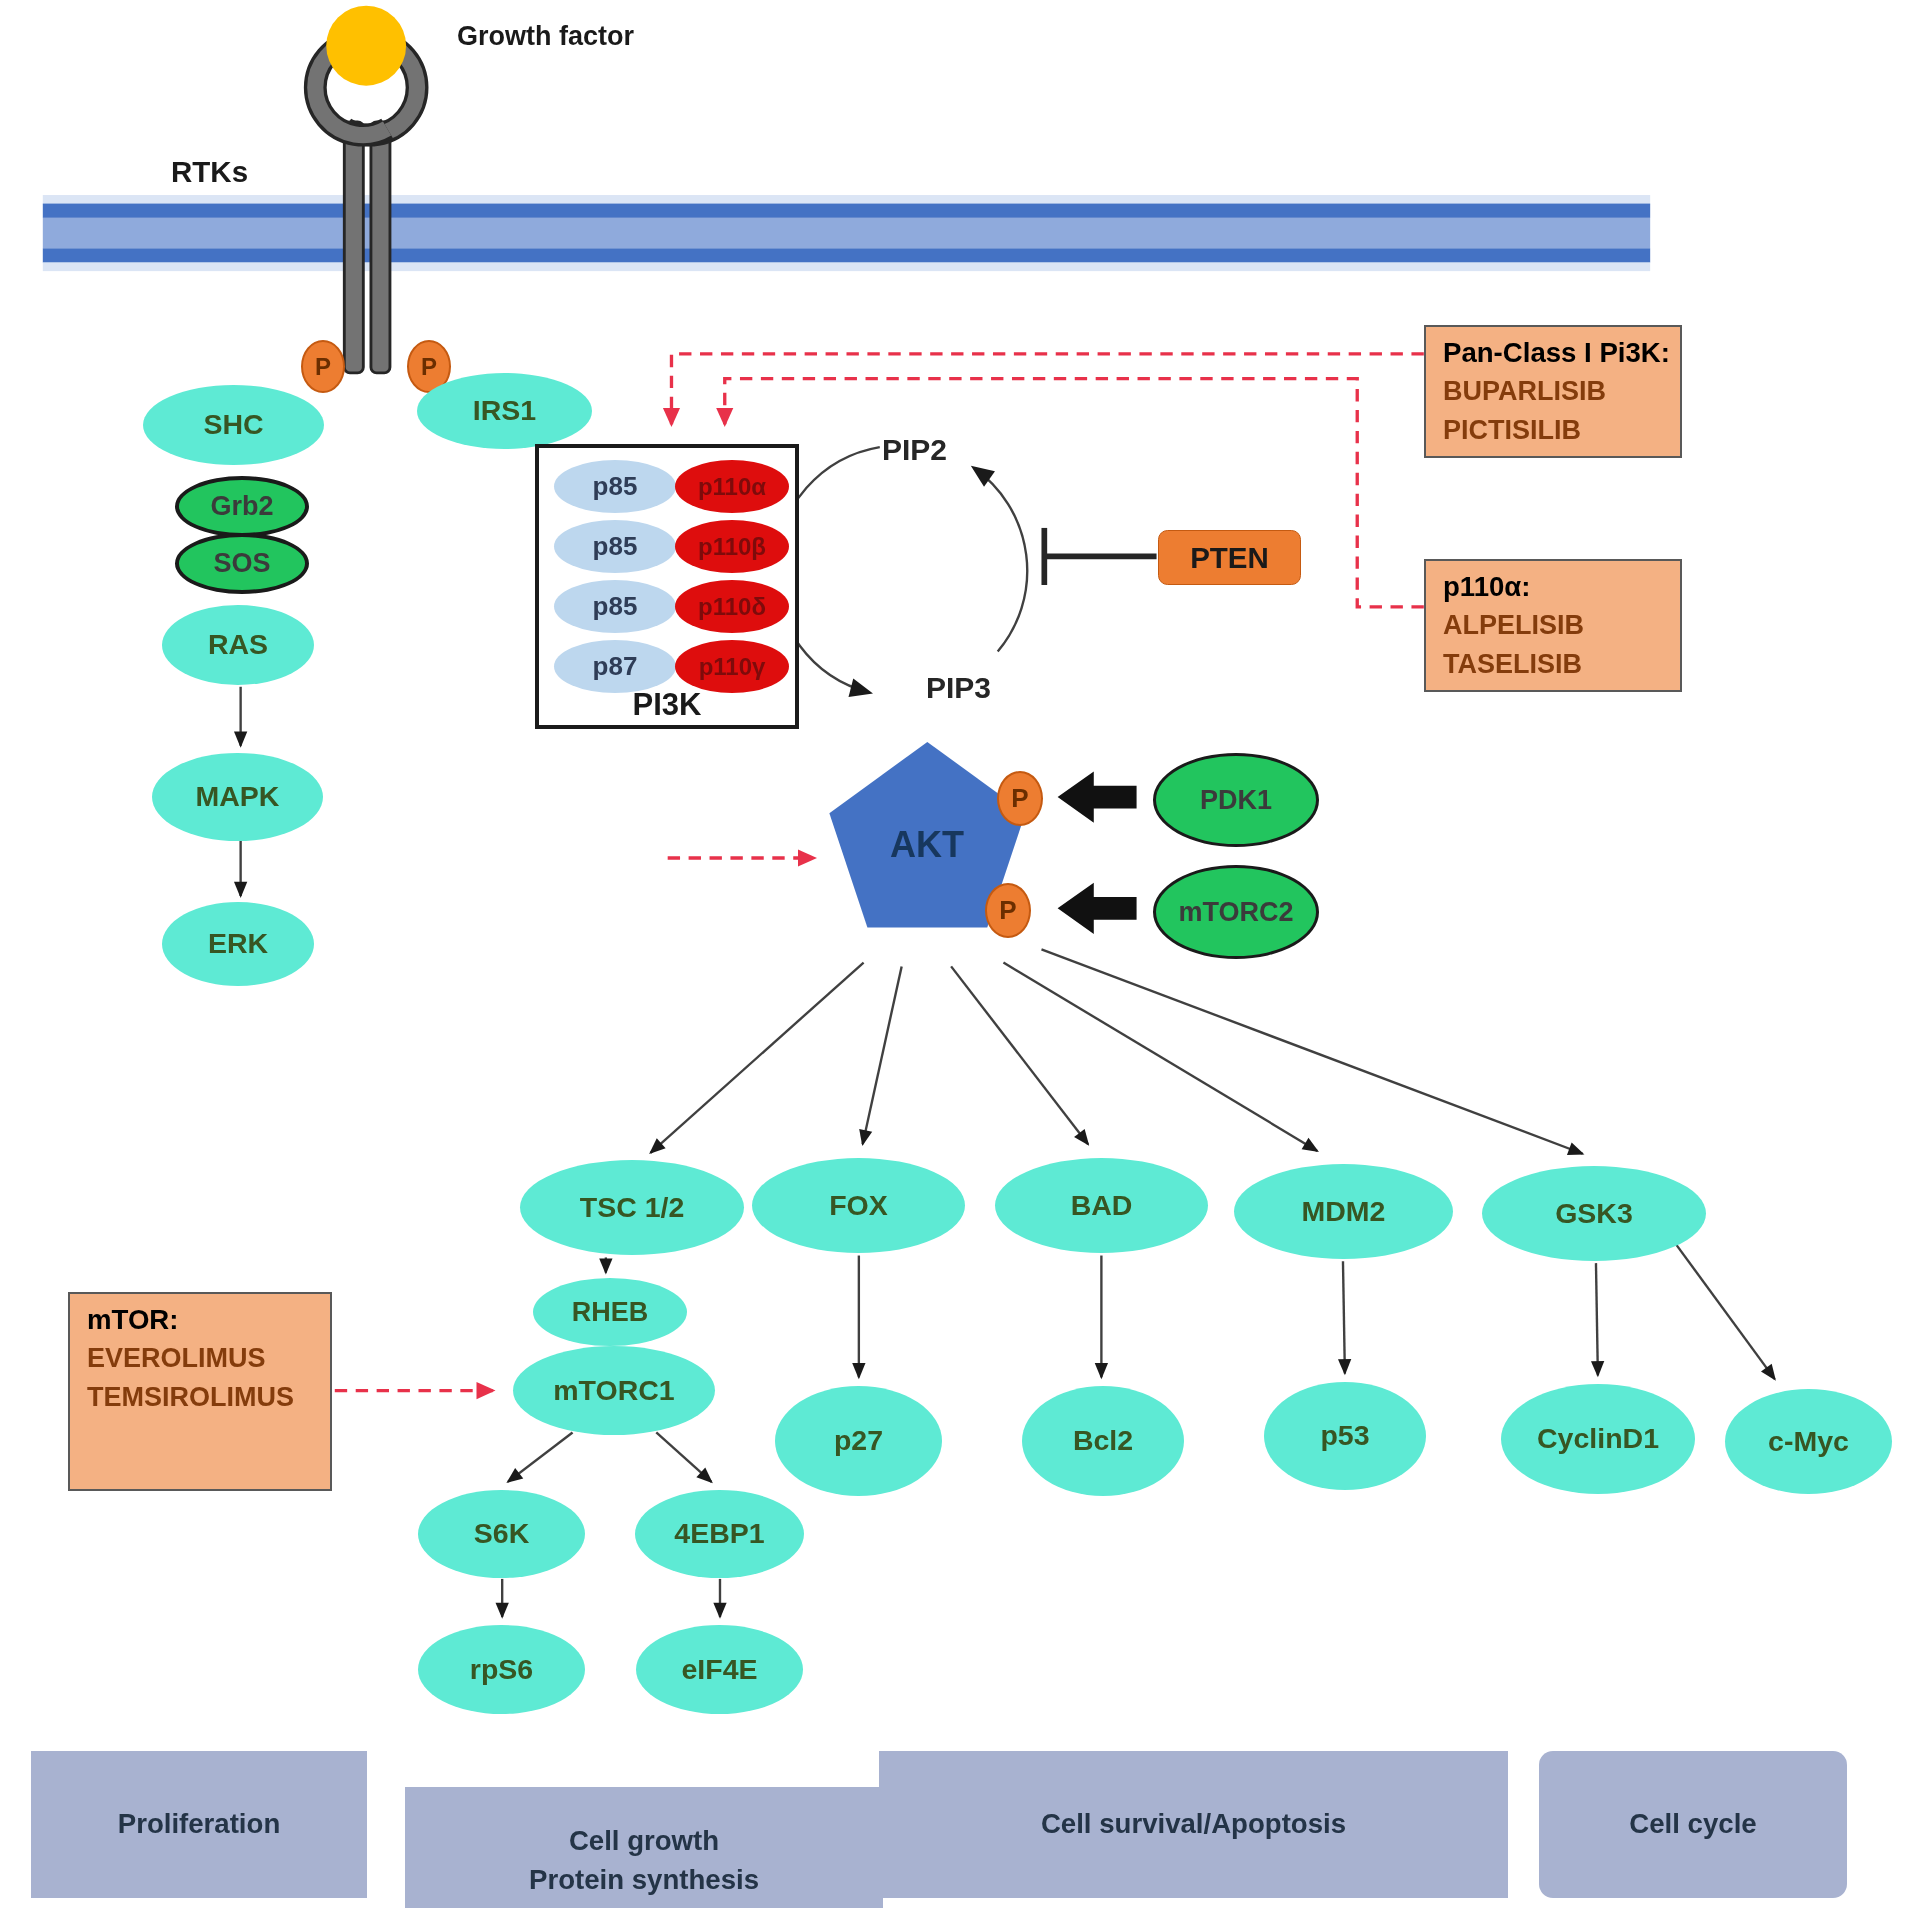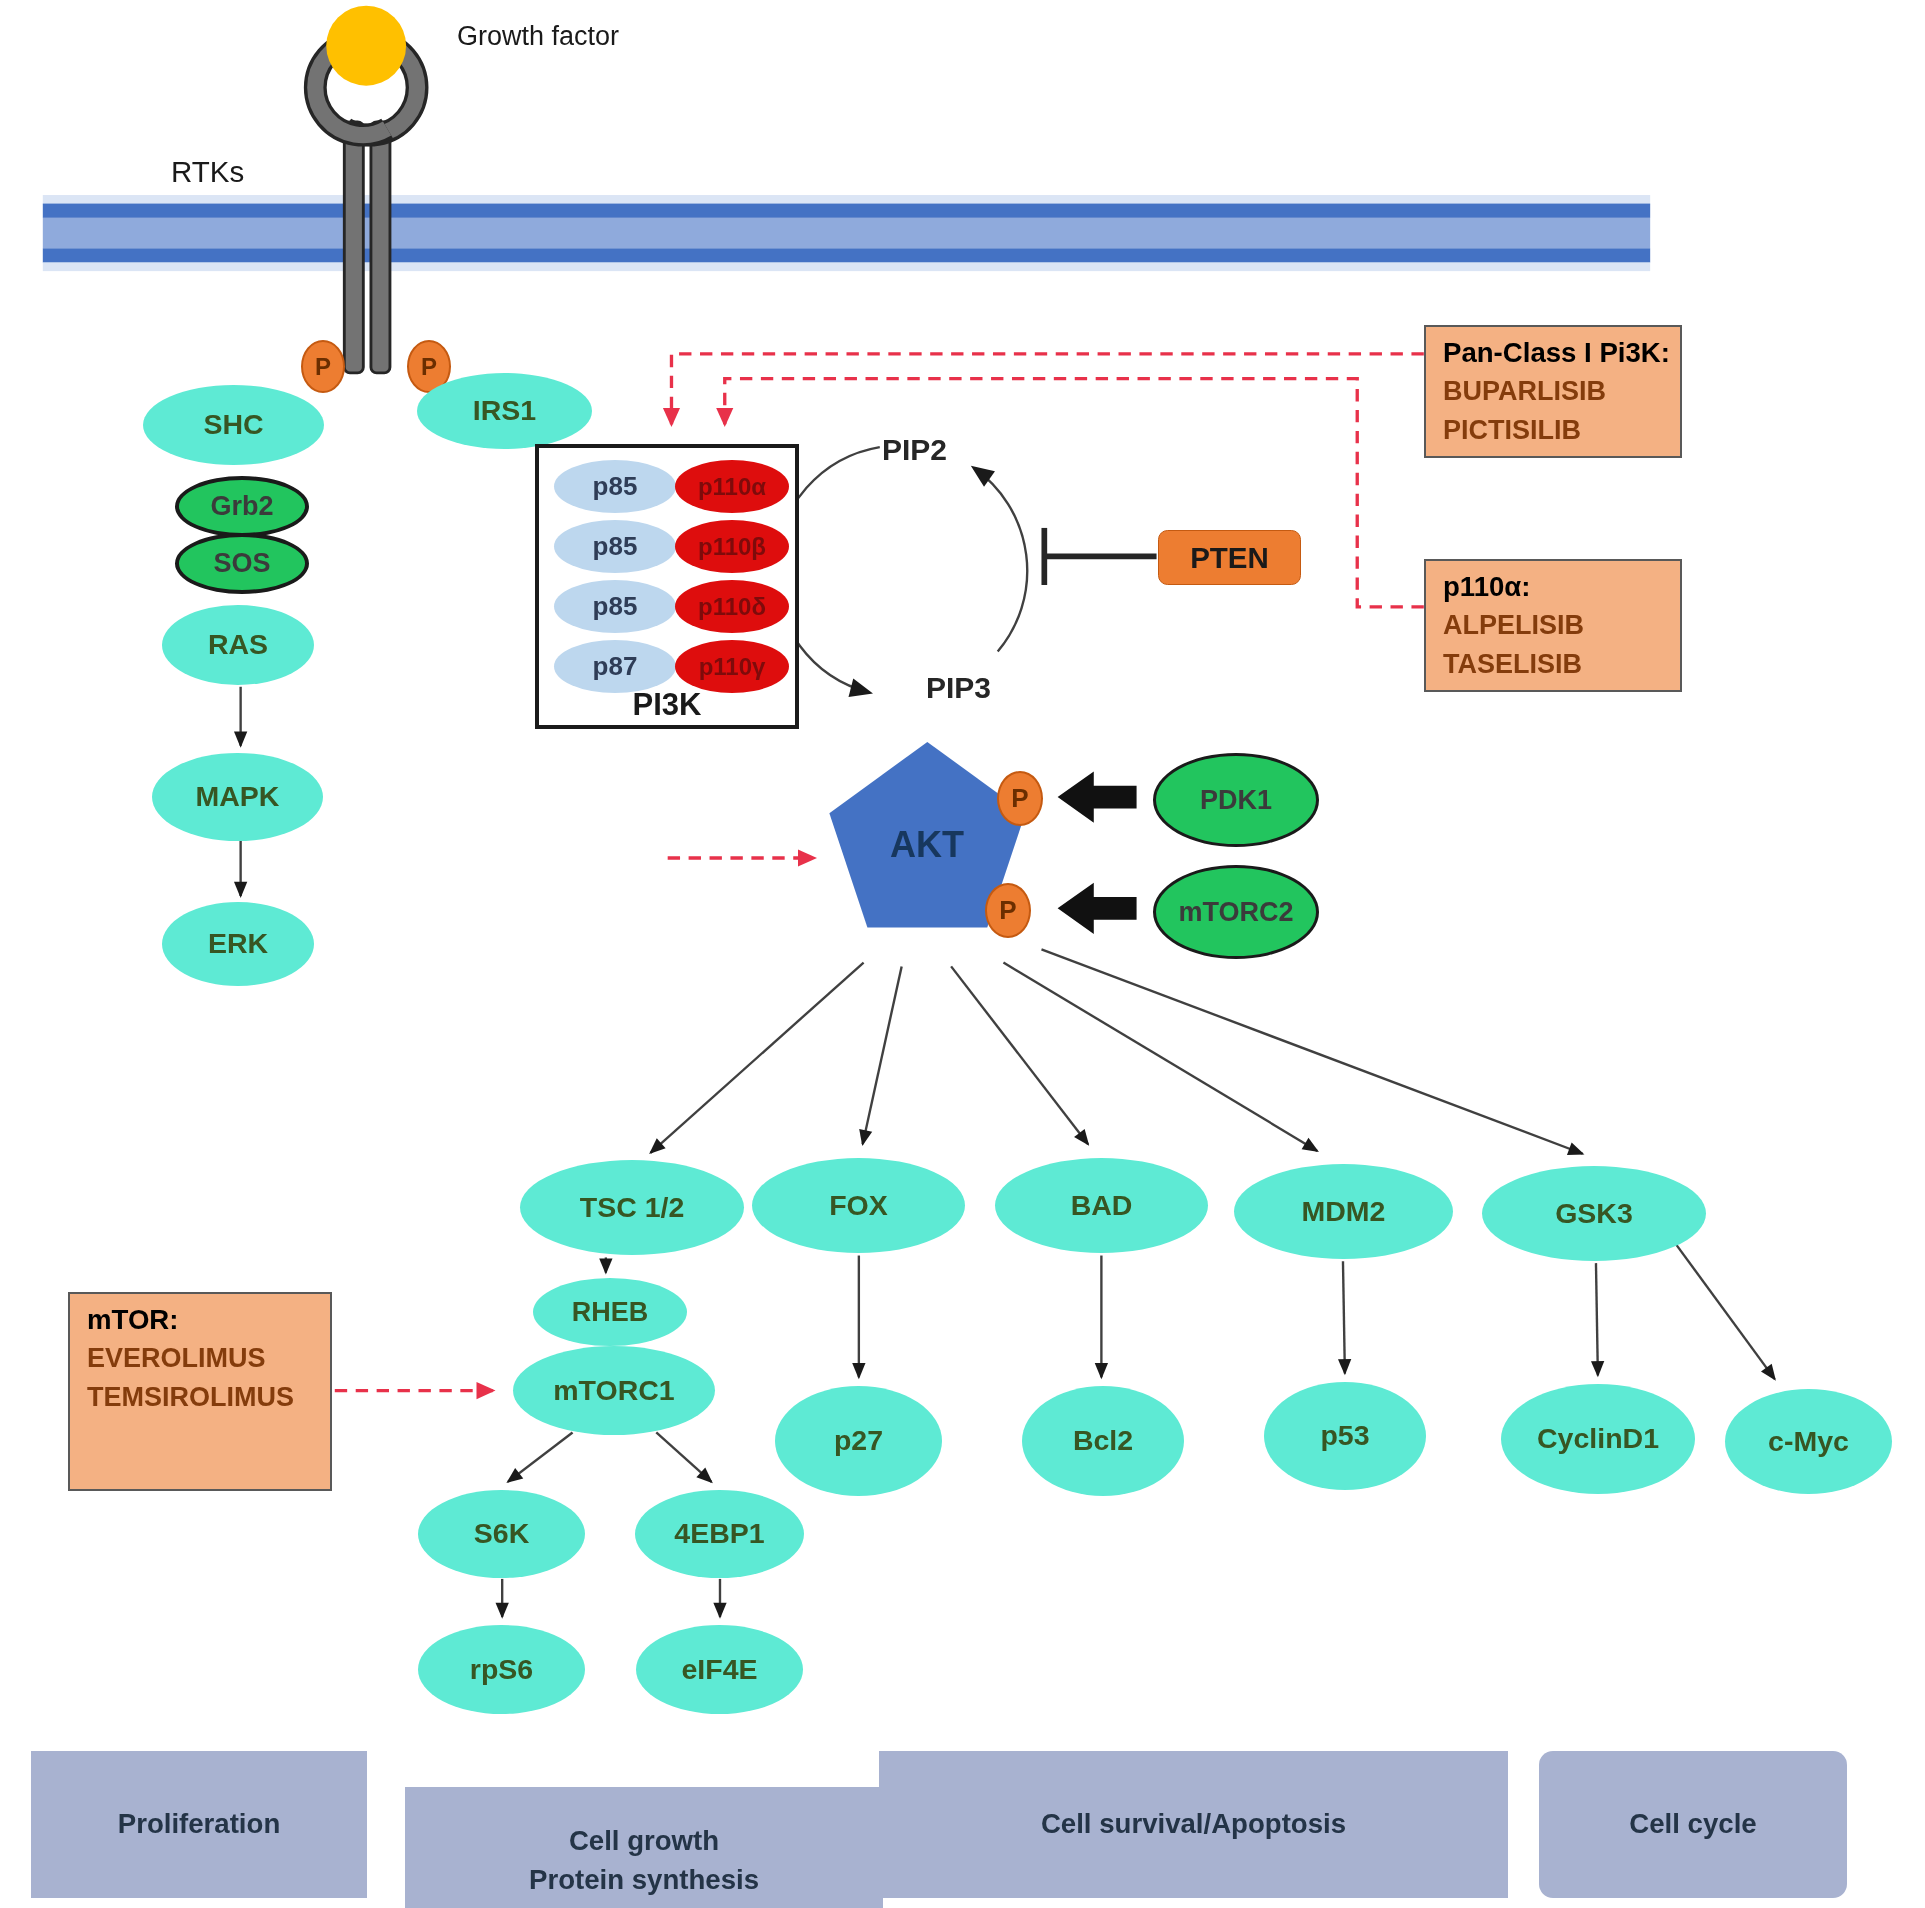--- a/index.html
+++ b/index.html
@@ -9,21 +9,21 @@
   .node{position:absolute;display:flex;align-items:center;justify-content:center;
         border-radius:50%;font-weight:700;text-align:center;line-height:1.05;}
   .n-green{background:#5eead4;color:#375623;font-size:28.5px;}
   .n-green-sm{font-size:27px;}
   .n-white{background:#22c55e;border:4.8px solid #1a1a1a;color:#3b3b3b;font-size:27px;}
   .n-blue{background:#bdd7ee;color:#2f3d57;font-size:26px;}
   .n-red{background:#de0d0d;color:#7e0b0b;font-size:24px;}
   .p-badge{position:absolute;display:flex;align-items:center;justify-content:center;
            background:#ed7d31;border:2.9px solid #c55a11;border-radius:50%;
            color:#6b2e00;font-weight:700;font-size:24px;}
-  .label{position:absolute;font-weight:400;color:#1a1a1a;}
+  .label{position:absolute;font-weight:700;color:#1a1a1a;}
   .drugbox{position:absolute;background:#f4b183;border:2.9px solid #595959;
            padding:9.5px 0 0 17px;box-sizing:border-box;}
   .drugbox .db-title{font-weight:700;color:#000;font-size:27.6px;margin-bottom:3.8px;}
   .drugbox .db-drug{color:#843c0c;font-size:27px;font-weight:600;line-height:1.45;}
   .pi3kbox{position:absolute;left:535px;top:444px;width:264px;height:285px;
            background:#fff;border:4.8px solid #1a1a1a;box-sizing:border-box;}
   .pi3k-title{position:absolute;left:535px;top:687px;width:264px;text-align:center;
               font-weight:700;font-size:31px;color:#1a1a1a;}
   .pten{position:absolute;left:1158px;top:530px;width:141px;height:53px;
         background:#ed7d31;border:1.9px solid #c55a11;border-radius:9.5px;

